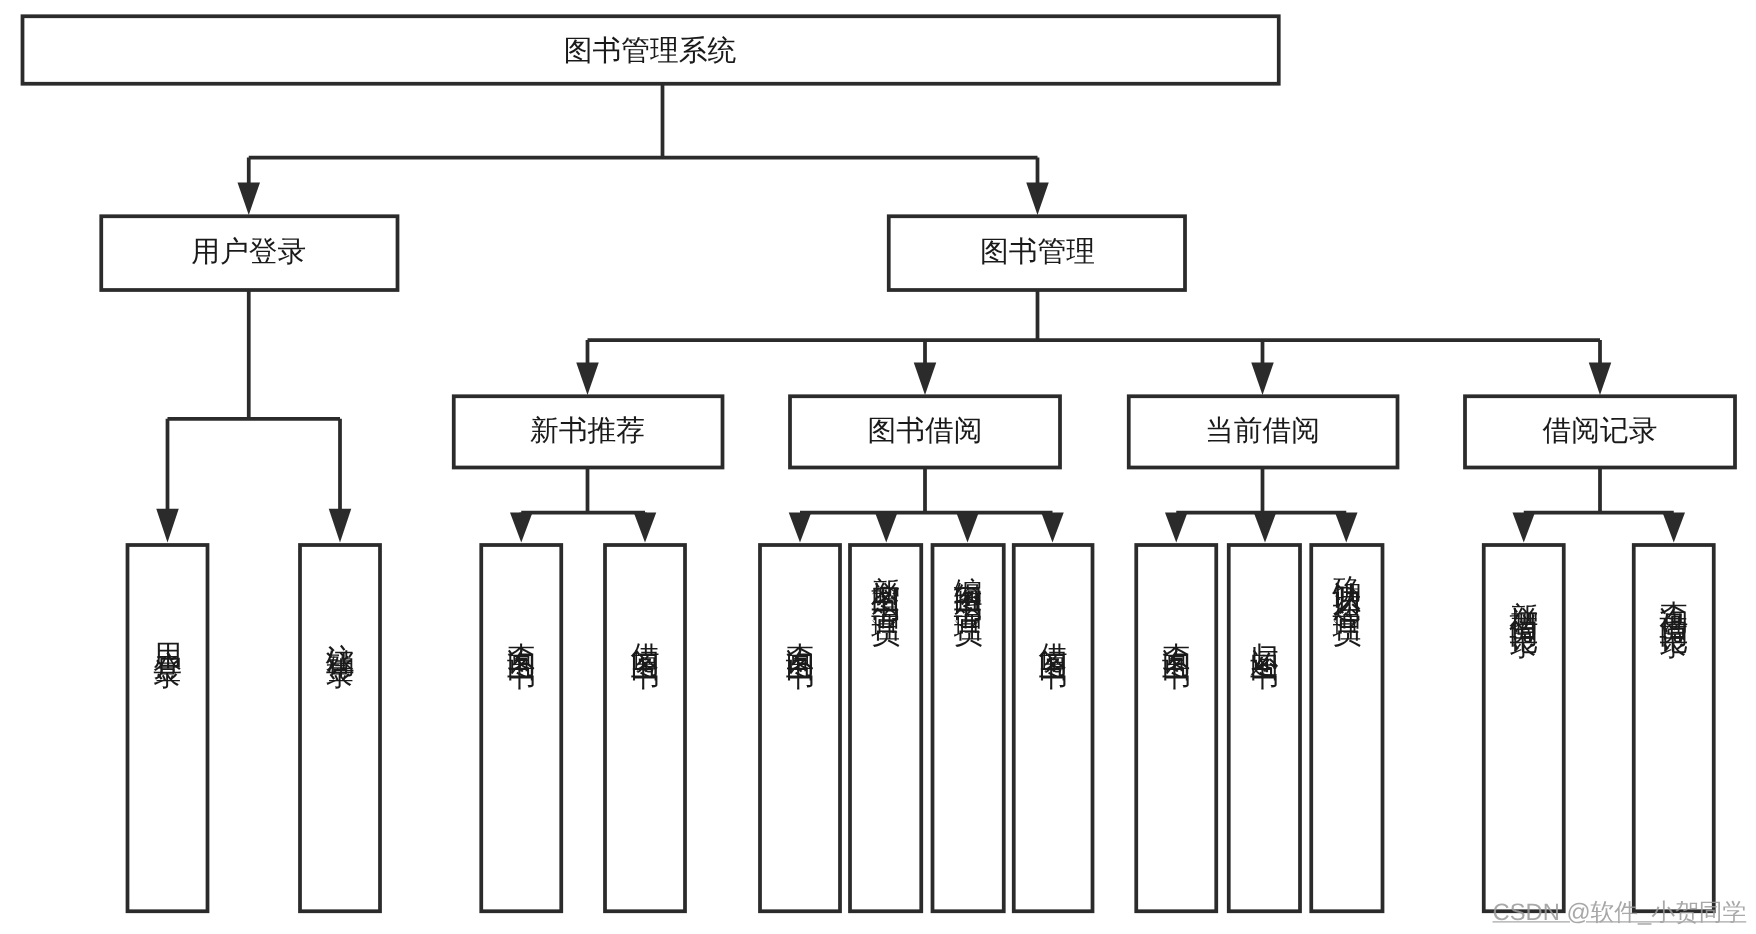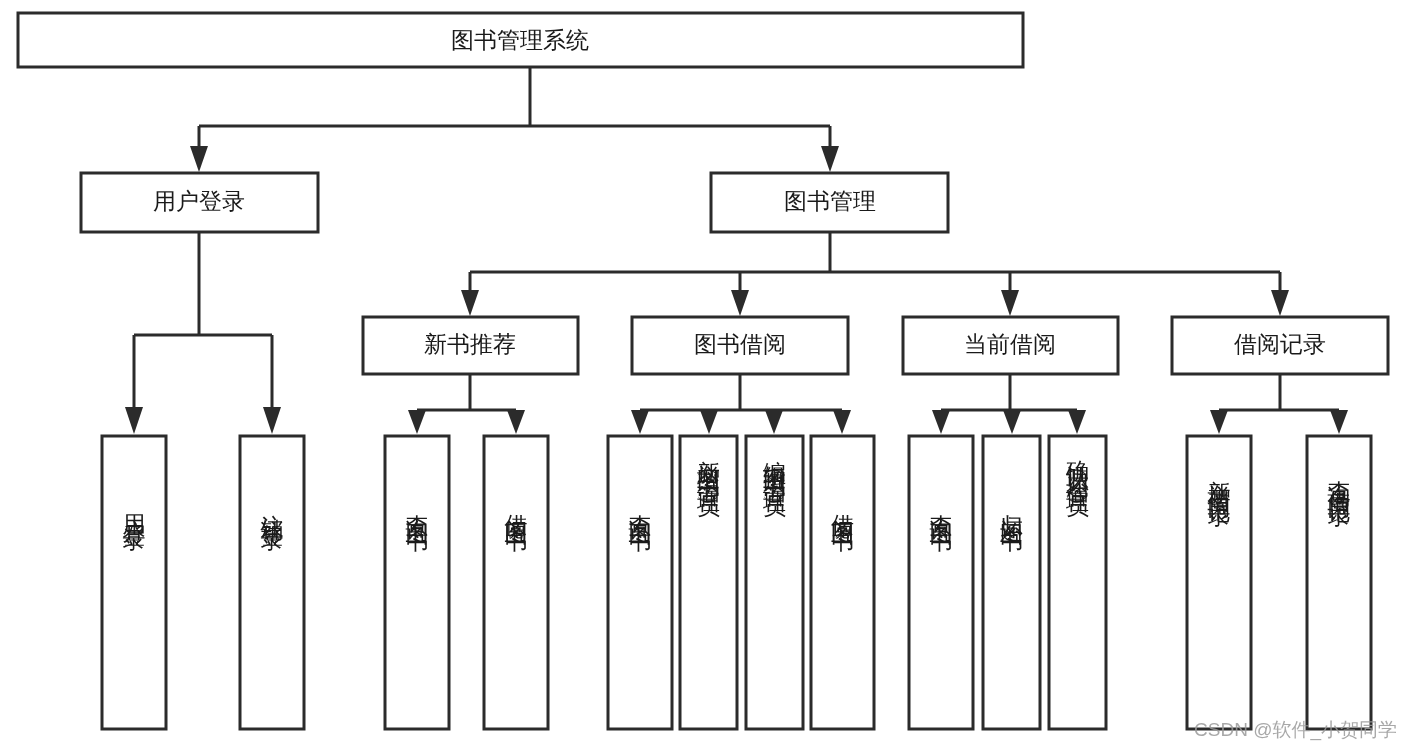--- a/index.html
+++ b/index.html
@@ -61,20 +61,21 @@
   .watermark {
     position: absolute;
     right: 8px;
     bottom: 4px;
     font-family: "Liberation Sans", "DejaVu Sans", sans-serif;
     font-size: 19px;
     color: #9a9a9a;
     opacity: 0.85;
     white-space: nowrap;
     pointer-events: none;
+    text-decoration: underline;
   }
 </style>
 </head>
 <body>
 
 <svg id="diagram" viewBox="0 0 1405 747">
   <defs>
     <marker id="arrow" viewBox="0 0 12 14" refX="6" refY="13" markerWidth="12" markerHeight="14" orient="auto-start-reverse"></marker>
   </defs>
 

